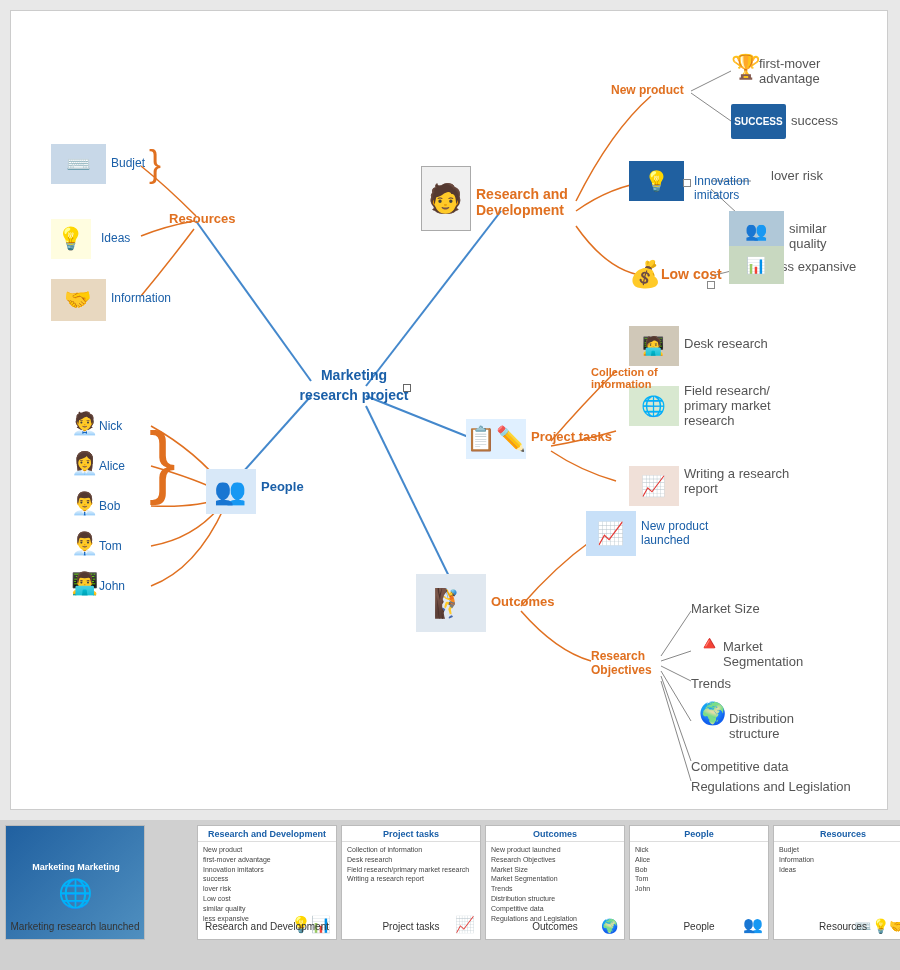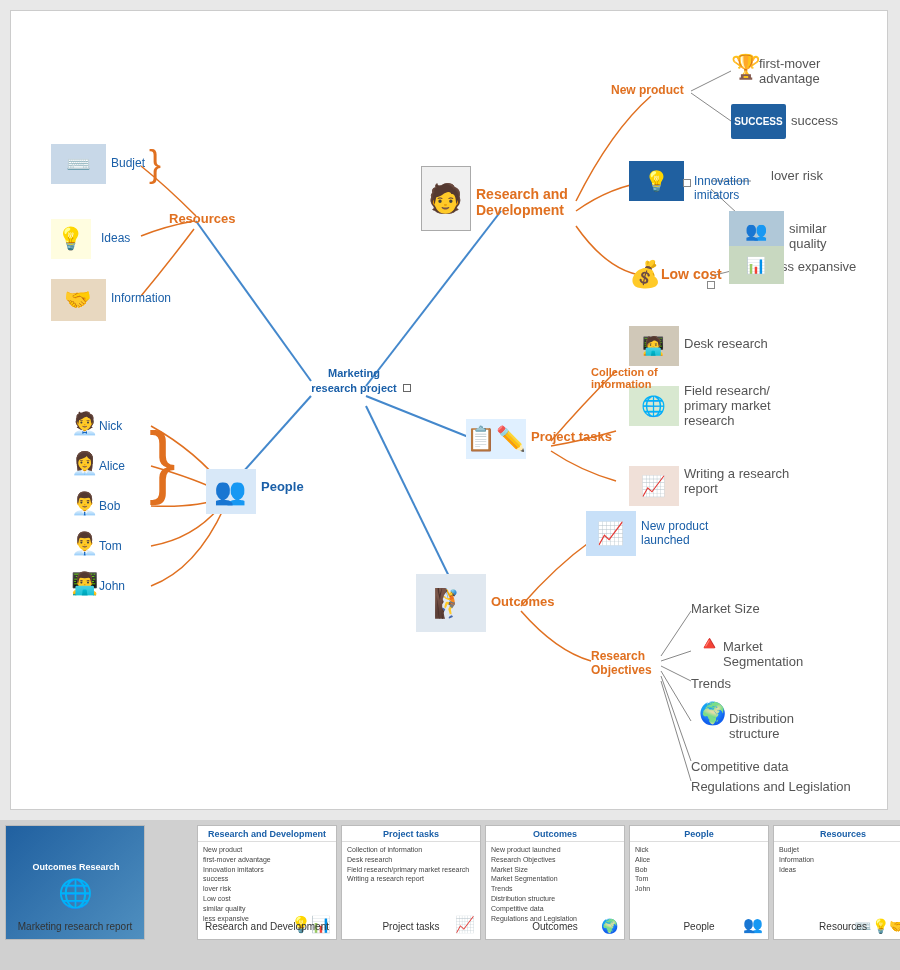--- a/index.html
+++ b/index.html
@@ -31,21 +31,21 @@
     
     .node {
       position: absolute;
       font-size: 12px;
       color: #333;
     }
 
     .node.center {
       font-weight: bold;
       color: #1a5fa8;
-      font-size: 11px;
+      font-size: 14px;
       text-align: center;
       width: 130px;
       left: 280px;
       top: 350px;
     }
 
     .node.branch-orange {
       color: #e07020;
       font-weight: bold;
       font-size: 14px;
@@ -277,25 +277,25 @@
     <div style="position:absolute;left:138px;top:135px;font-size:36px;color:#e07020;line-height:1;">}</div>
     <div style="position:absolute;left:138px;top:410px;font-size:80px;color:#e07020;line-height:1;">}</div>
   </div>
 </div>
 
 <div class="thumbnail-strip">
 
   <div style="position:relative;">
     <div class="thumb-card">
       <div class="thumb-first" style="width:140px;height:115px;background:linear-gradient(135deg,#2060a0,#5090c0);display:flex;align-items:center;justify-content:center;flex-direction:column;">
-        <div style="font-size:9px;color:white;font-weight:bold;text-align:center;padding:5px;">Outcomes Research</div>
+        <div style="font-size:9px;color:white;font-weight:bold;text-align:center;padding:5px;">Marketing Marketing</div>
         <div style="font-size:28px;">🌐</div>
       </div>
     </div>
-    <div class="thumb-label">Marketing research report</div>
+    <div class="thumb-label">Marketing research launched</div>
   </div>
 
   <div style="position:relative;padding-left:48px;">
     <div class="thumb-card">
       <div class="thumb-title">Research and Development</div>
       <div class="thumb-body">
         New product<br>first-mover advantage<br>Innovation imitators<br>success<br>lover risk<br>Low cost<br>similar quality<br>less expansive
       </div>
       <div style="position:absolute;bottom:5px;right:5px;font-size:16px;">💡📊</div>
     </div>

